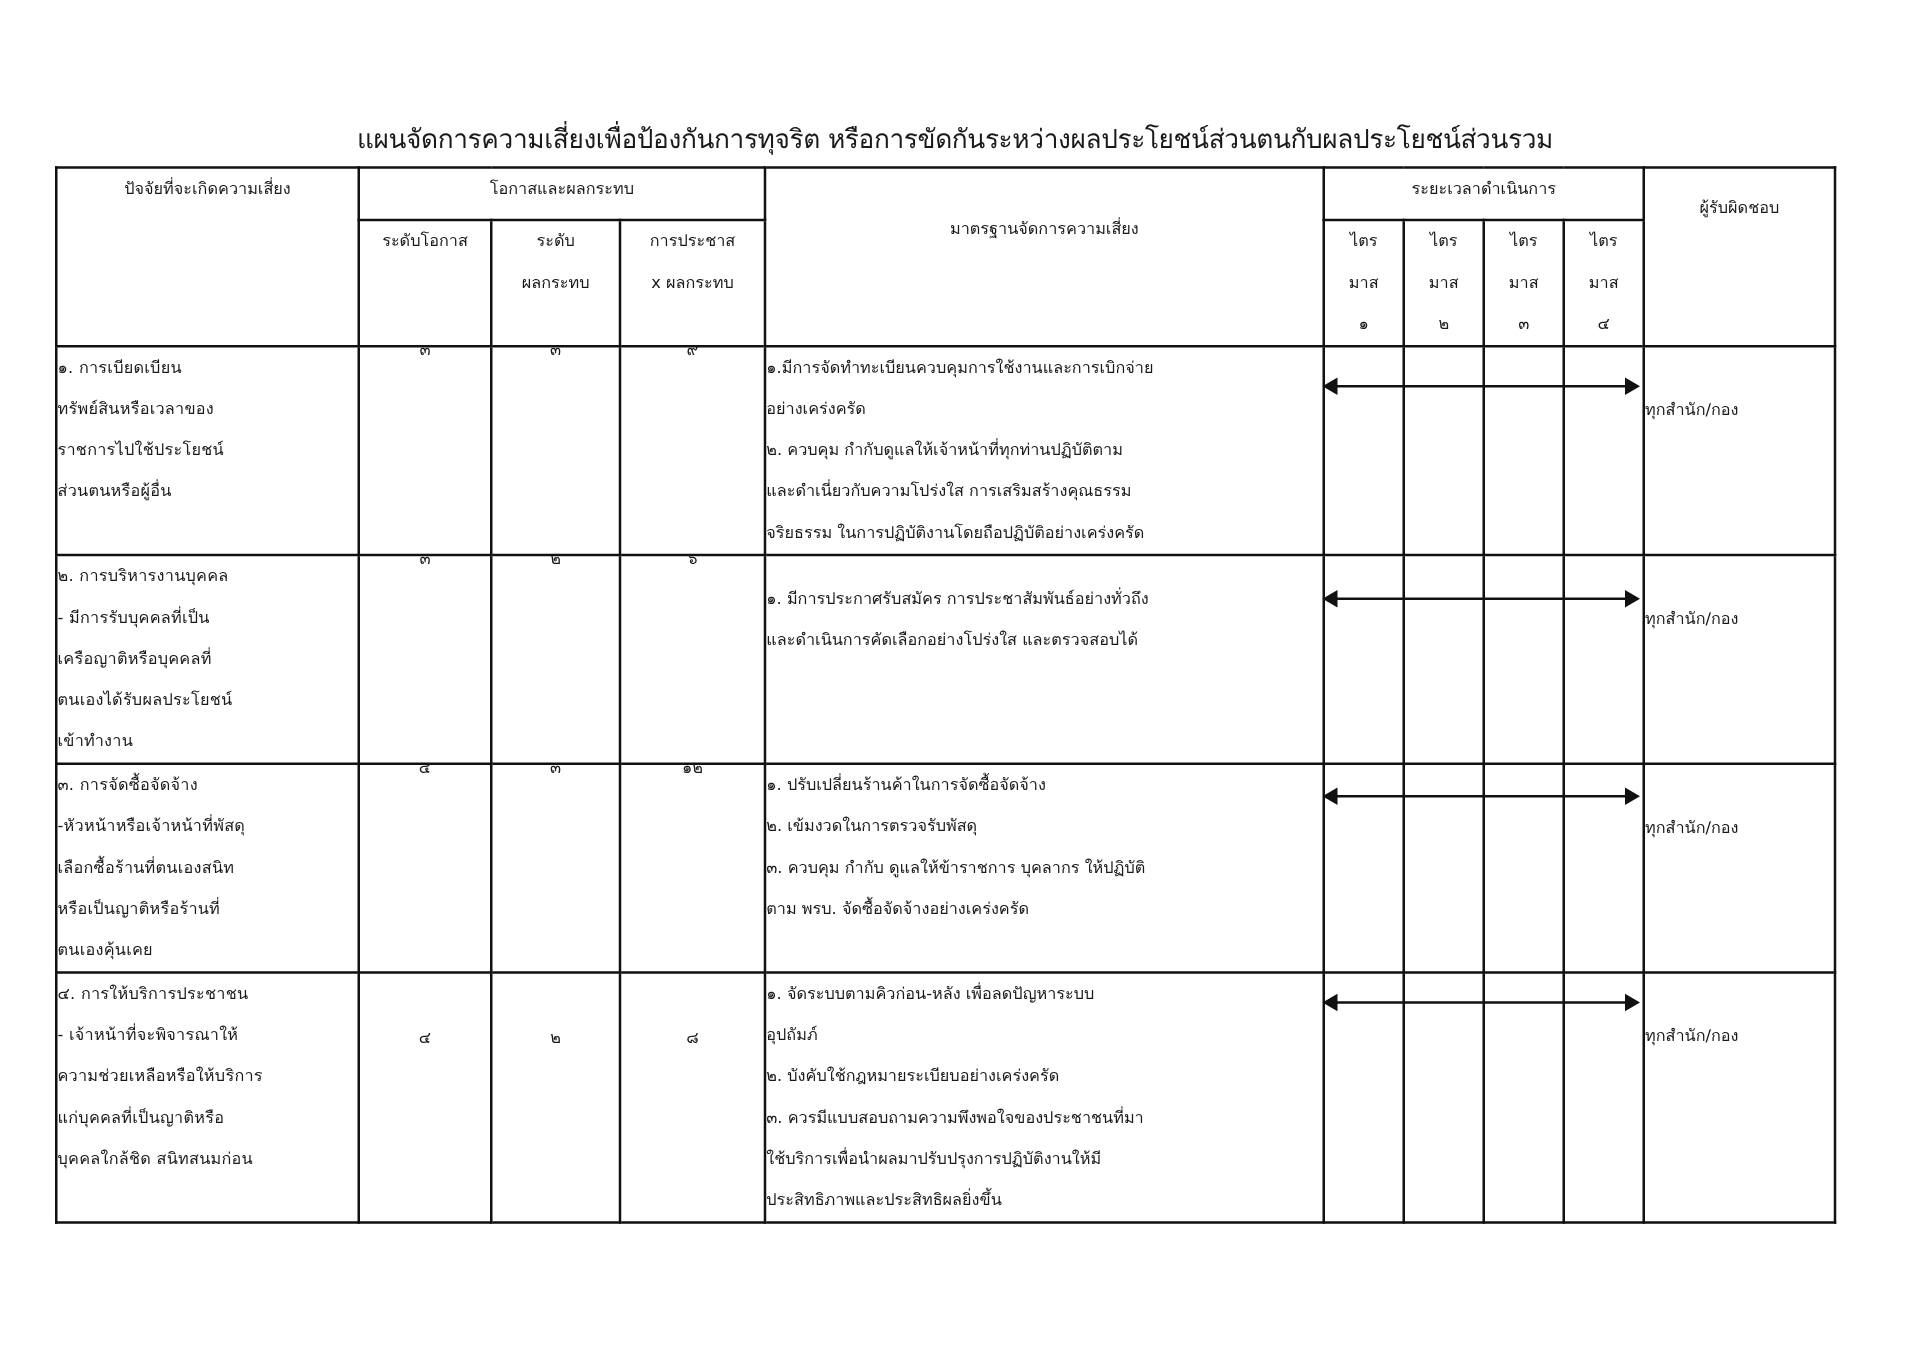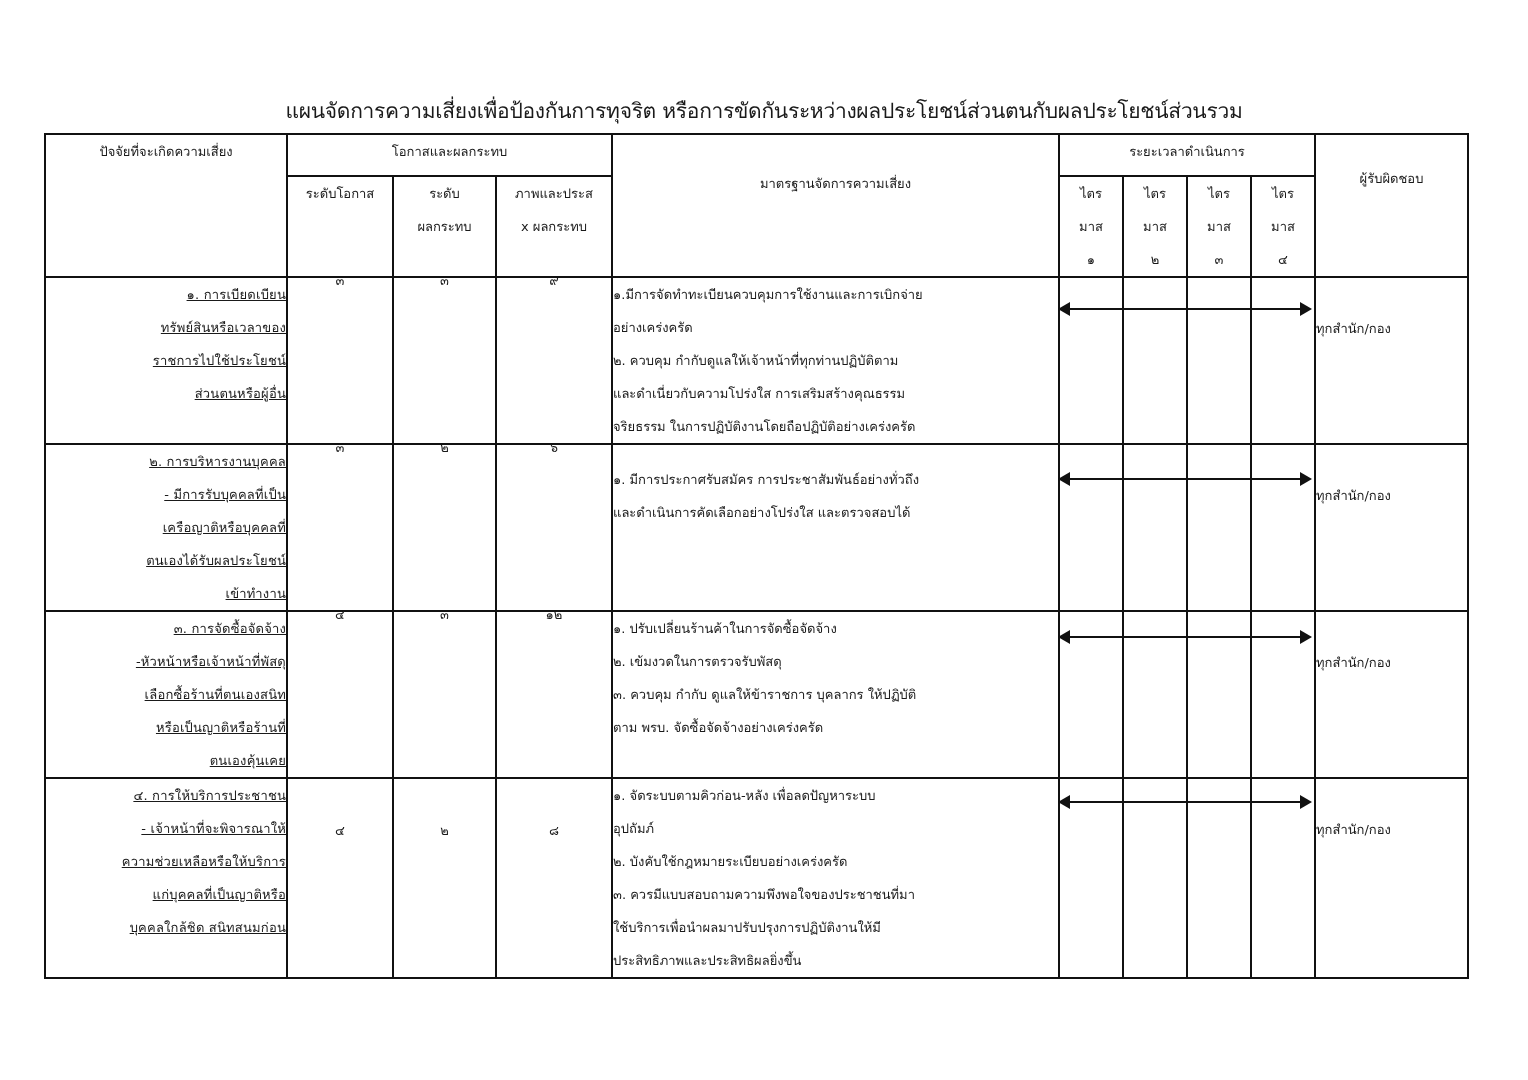--- a/index.html
+++ b/index.html
@@ -21,21 +21,21 @@
     border: 2px solid #111;
     font-weight: normal;
     font-size: 13px;
     line-height: 33px;
     padding: 0;
     vertical-align: top;
   }
   th.h-main { text-align: center; padding-top: 2px; }
   th.h-sub { text-align: center; font-size: 16px; line-height: 29px; }
   th.h-q { font-size: 16px; line-height: 29px; }
-  td.factor { padding: 2px 8px 0 9px; text-align: right; letter-spacing: 0.2px; text-decoration: underline; }
+  td.factor { padding: 2px 8px 0 9px; text-align: left; letter-spacing: 0.2px; }
   td.num { text-align: center; vertical-align: middle; font-size: 16px; }
   td.num span { position: relative; top: -14px; }
   td.measure { padding: 2px 6px 0 8px; }
   td.q { position: relative; }
   td.owner { text-align: left; vertical-align: top; }
   td.owner span { display: block; margin-top: 34px; }
   .arrow-wrap {
     position: absolute; left: 1058px; width: 254px; height: 14px;
   }
   .arrow-line {
@@ -78,34 +78,34 @@
     </th>
     <th class="h-main" colspan="3">
       <span>โอกาสและผลกระทบ</span>
     </th>
     <th class="h-main" rowspan="2" style="padding-top:32px">
       <span>มาตรฐานจัดการความเสี่ยง</span>
     </th>
     <th class="h-main" colspan="4">
       <span>ระยะเวลาดำเนินการ</span>
     </th>
-    <th class="h-main" rowspan="2" style="padding-top:27px">
+    <th class="h-main" rowspan="2" style="padding-top:15px">
       <span>ผู้รับผิดชอบ</span>
     </th>
   </tr>
   <tr style="height:88px">
     <th class="h-sub">
       <span class="line">ระดับโอกาส</span>
     </th>
     <th class="h-sub">
       <span class="line">ระดับ</span>
       <span class="line">ผลกระทบ</span>
     </th>
     <th class="h-sub">
-      <span class="line">ภาพและประส</span>
+      <span class="line">การประชาส</span>
       <span class="line">x ผลกระทบ</span>
     </th>
     <th class="h-q">
       <span class="line">ไตร</span>
       <span class="line">มาส</span>
       <span class="line">๑</span>
     </th>
     <th class="h-q">
       <span class="line">ไตร</span>
       <span class="line">มาส</span>

